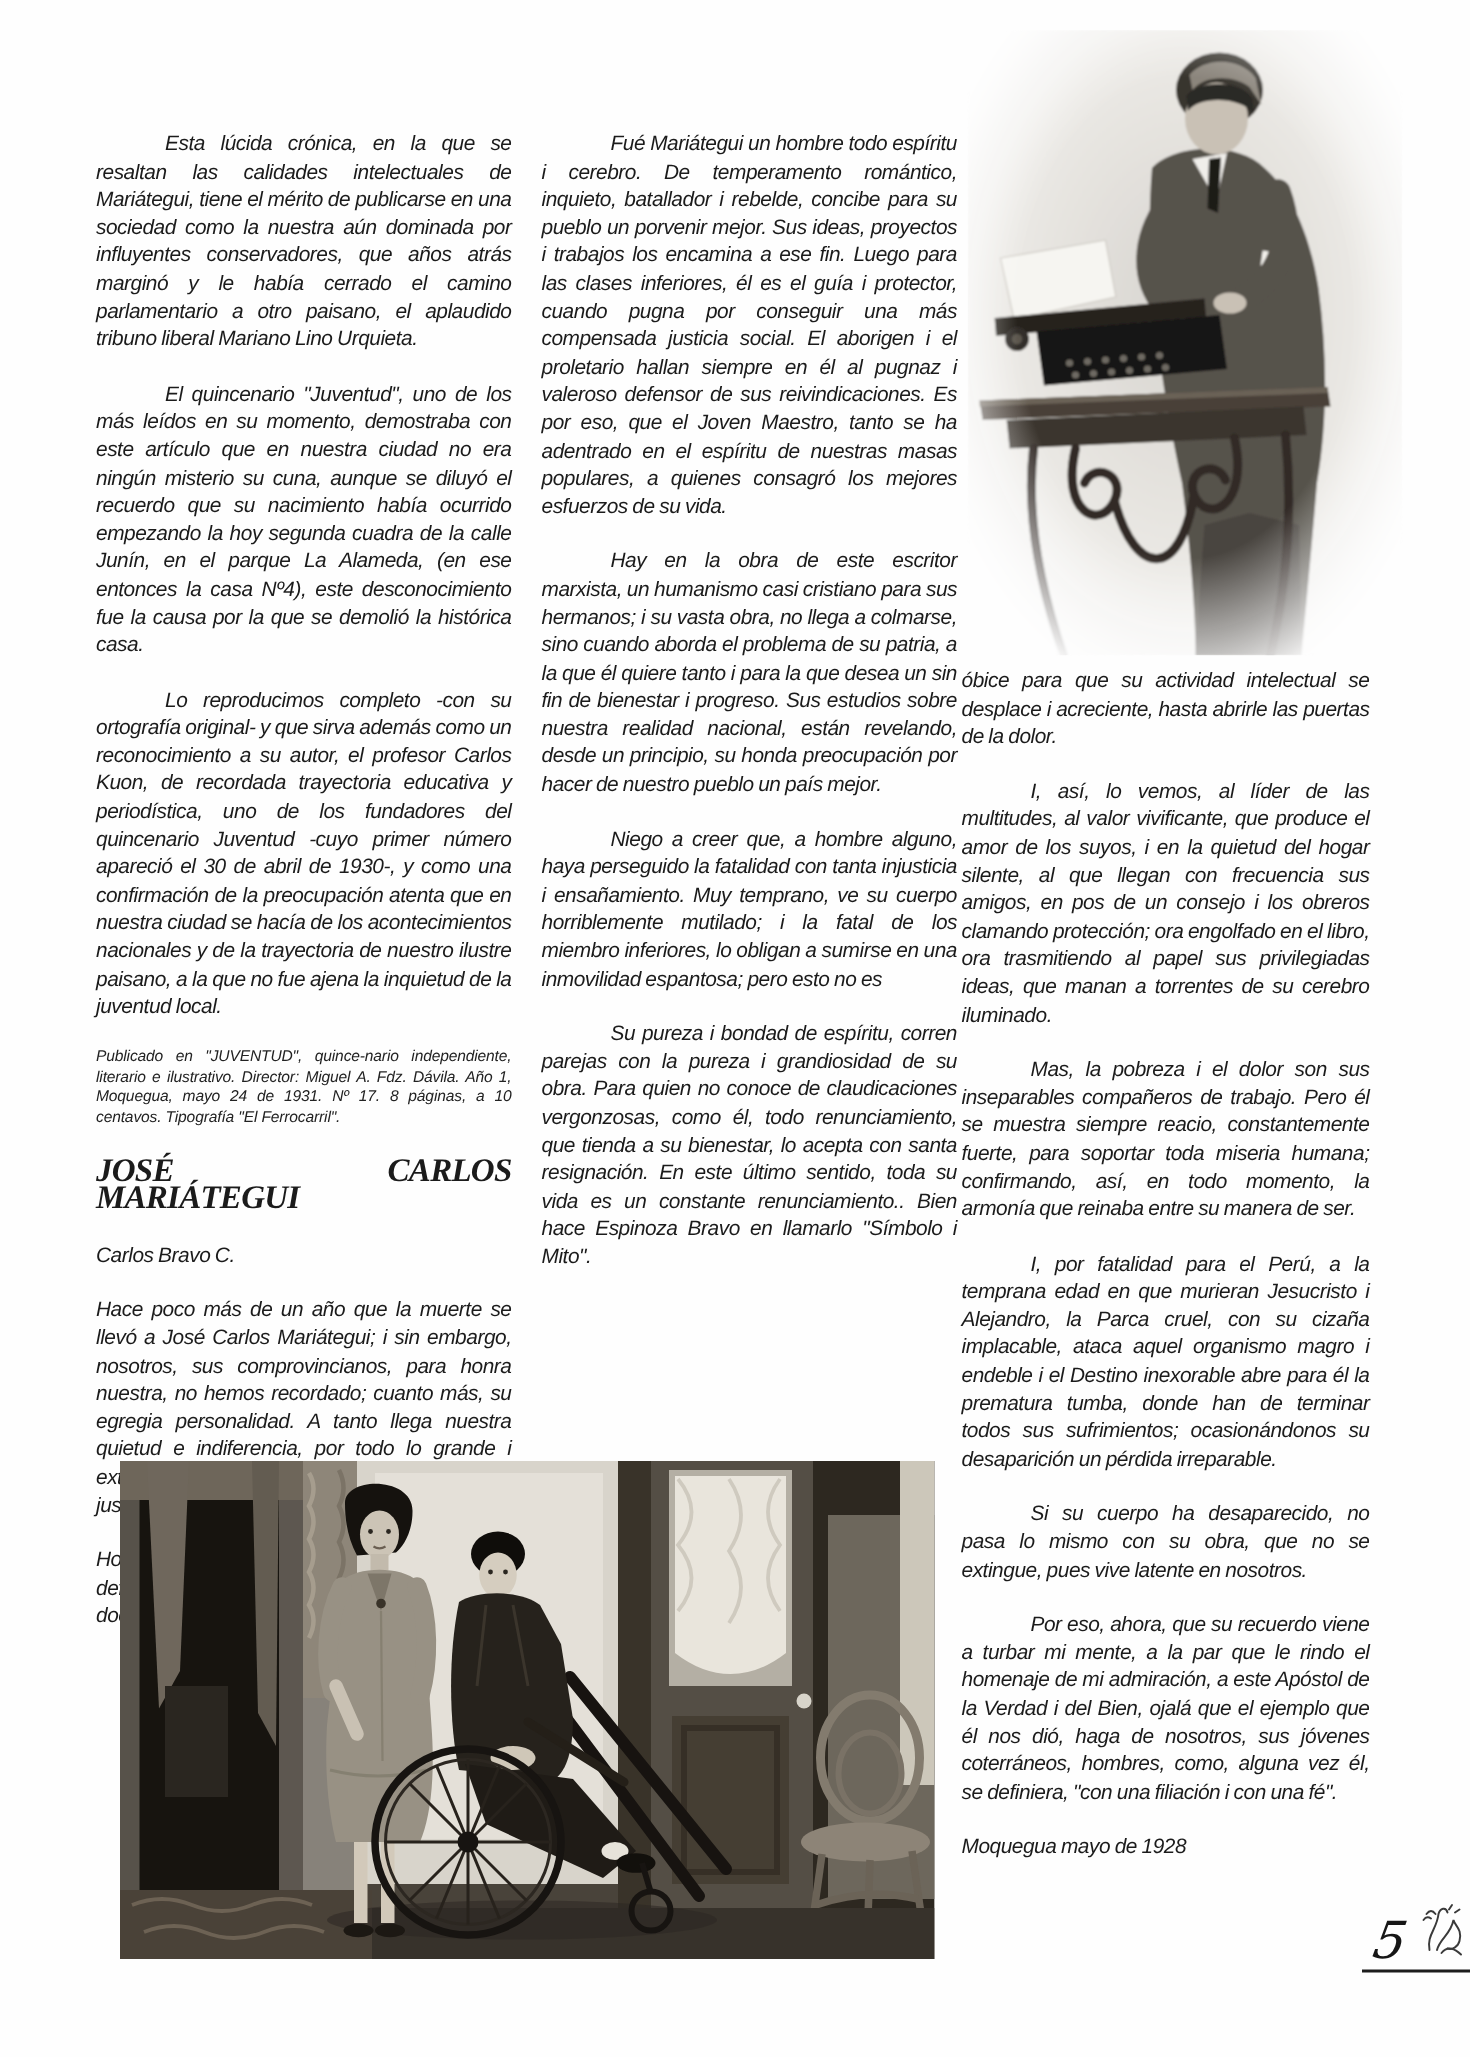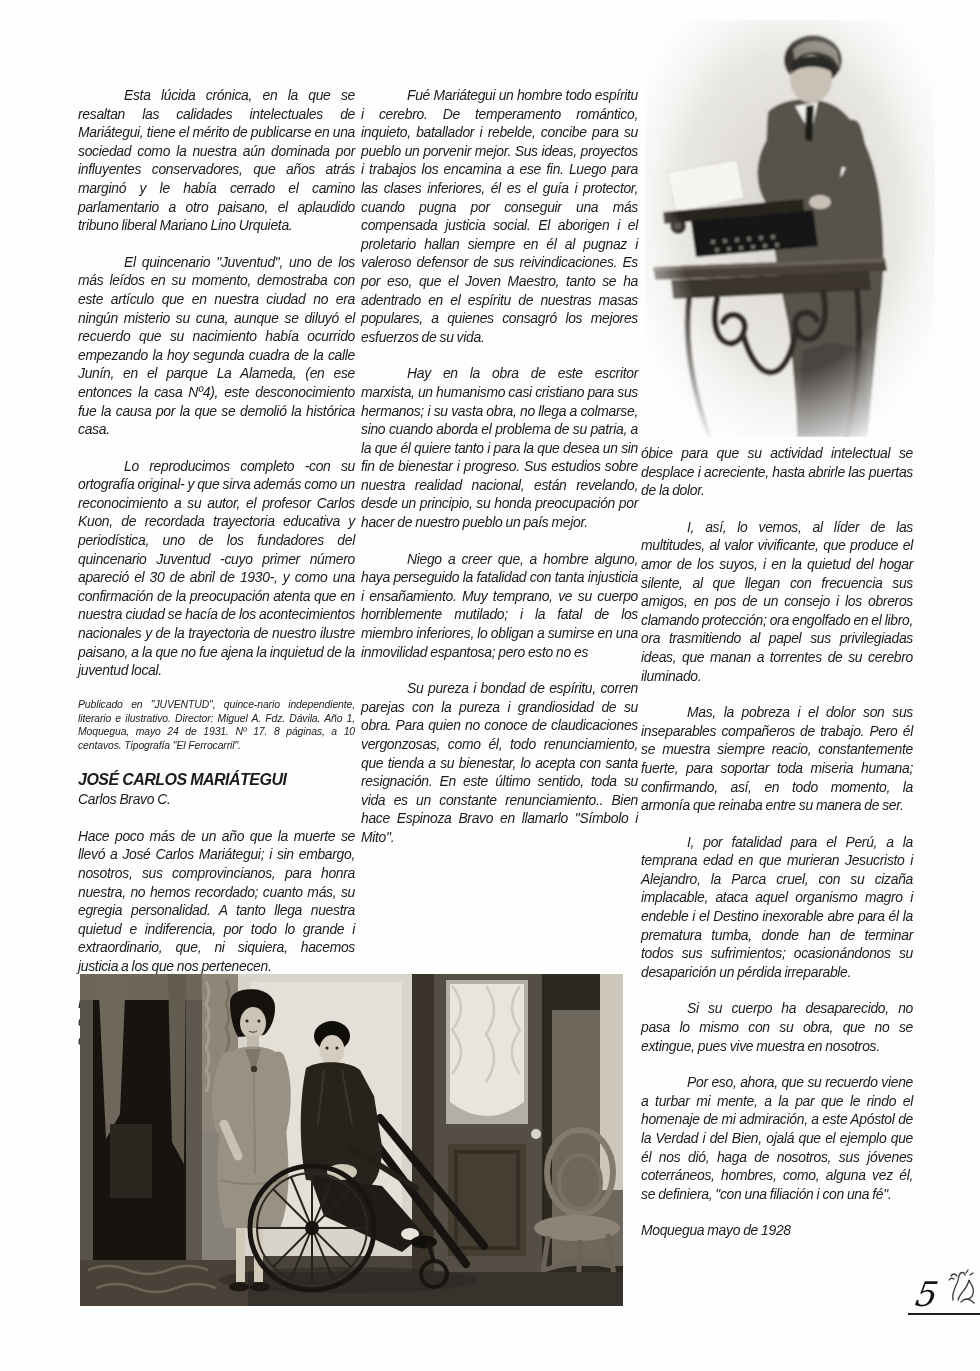--- a/index.html
+++ b/index.html
@@ -7,30 +7,31 @@
     position:relative;width:980px;height:1371px;margin:0 auto;
     background:#fefefe;overflow:hidden;
     font-family:"Liberation Sans",sans-serif;font-style:italic;color:#1b1b1b;
   }
   .col{
     position:absolute;top:86px;text-align:justify;
     font-size:13.9px;line-height:18.6px;letter-spacing:-0.3px;word-spacing:-0.5px;
   }
   .col p{margin:0 0 18px 0;}
   .col p.ind{text-indent:46px;}
-  #col-left{left:78px;width:277px;}
+  #col-left{left:64px;width:277px;}
   #col-mid{left:361px;width:277px;}
   #col-right{left:641px;width:272px;top:444px;}
   .credit{
     font-size:10.4px;line-height:13.7px;letter-spacing:-0.1px;word-spacing:0;
     margin:-6px 0 10px 0;text-align:justify;color:#222;
   }
   .article-heading{
-    font-size:16px;font-weight:bold;font-style:italic;letter-spacing:-0.5px;
-    margin:0 0 1px 0;
+    font-size:22px;font-weight:bold;font-style:italic;letter-spacing:-0.5px;
+    margin:0 0 19px 0;
+    font-family:Liberation Serif, serif;
   }
   .byline{margin:0 0 2px 0;}
   .dateline{margin-top:34px;}
   .photo{position:absolute;}
   #photo-typewriter{left:645px;top:20px;width:290px;height:417px;}
   #photo-wheelchair{left:80px;top:974px;width:543px;height:332px;}
   .photo svg{display:block;width:100%;height:100%;}
   .page-number{
     position:absolute;left:916px;top:1274px;
     font-family:"DejaVu Serif",serif;font-style:italic;
@@ -60,21 +61,21 @@
     <p class="ind">Hay en la obra de este escritor marxista, un humanismo casi cristiano para sus hermanos; i su vasta obra, no llega a colmarse, sino cuando aborda el problema de su patria, a la que él quiere tanto i para la que desea un sin fin de bienestar i progreso. Sus estudios sobre nuestra realidad nacional, están revelando, desde un principio, su honda preocupación por hacer de nuestro pueblo un país mejor.</p>
     <p class="ind">Niego a creer que, a hombre alguno, haya perseguido la fatalidad con tanta injusticia i ensañamiento. Muy temprano, ve su cuerpo horriblemente mutilado; i la fatal de los miembro inferiores, lo obligan a sumirse en una inmovilidad espantosa; pero esto no es</p>
     <p class="ind">Su pureza i bondad de espíritu, corren parejas con la pureza i grandiosidad de su obra. Para quien no conoce de claudicaciones vergonzosas, como él, todo renunciamiento, que tienda a su bienestar, lo acepta con santa resignación. En este último sentido, toda su vida es un constante renunciamiento.. Bien hace Espinoza Bravo en llamarlo "Símbolo i Mito".</p>
   </div>
 
   <div class="col" id="col-right">
     <p>óbice para que su actividad intelectual se desplace i acreciente, hasta abrirle las puertas de la dolor.</p>
     <p class="ind">I, así, lo vemos, al líder de las multitudes, al valor vivificante, que produce el amor de los suyos, i en la quietud del hogar silente, al que llegan con frecuencia sus amigos, en pos de un consejo i los obreros clamando protección; ora engolfado en el libro, ora trasmitiendo al papel sus privilegiadas ideas, que manan a torrentes de su cerebro iluminado.</p>
     <p class="ind">Mas, la pobreza i el dolor son sus inseparables compañeros de trabajo. Pero él se muestra siempre reacio, constantemente fuerte, para soportar toda miseria humana; confirmando, así, en todo momento, la armonía que reinaba entre su manera de ser.</p>
     <p class="ind">I, por fatalidad para el Perú, a la temprana edad en que murieran Jesucristo i Alejandro, la Parca cruel, con su cizaña implacable, ataca aquel organismo magro i endeble i el Destino inexorable abre para él la prematura tumba, donde han de terminar todos sus sufrimientos; ocasionándonos su desaparición un pérdida irreparable.</p>
-    <p class="ind">Si su cuerpo ha desaparecido, no pasa lo mismo con su obra, que no se extingue, pues vive muestra en nosotros.</p>
+    <p class="ind">Si su cuerpo ha desaparecido, no pasa lo mismo con su obra, que no se extingue, pues vive latente en nosotros.</p>
     <p class="ind">Por eso, ahora, que su recuerdo viene a turbar mi mente, a la par que le rindo el homenaje de mi admiración, a este Apóstol de la Verdad i del Bien, ojalá que el ejemplo que él nos dió, haga de nosotros, sus jóvenes coterráneos, hombres, como, alguna vez él, se definiera, "con una filiación i con una fé".</p>
     <p class="dateline">Moquegua mayo de 1928</p>
   </div>
 
   <div class="photo" id="photo-typewriter">
     <svg viewBox="0 0 290 417" xmlns="http://www.w3.org/2000/svg">
       <defs>
         <radialGradient id="fadeGrad" cx="50%" cy="46%" r="62%">
           <stop offset="0%" stop-color="#fff"></stop>
           <stop offset="62%" stop-color="#fff"></stop>

